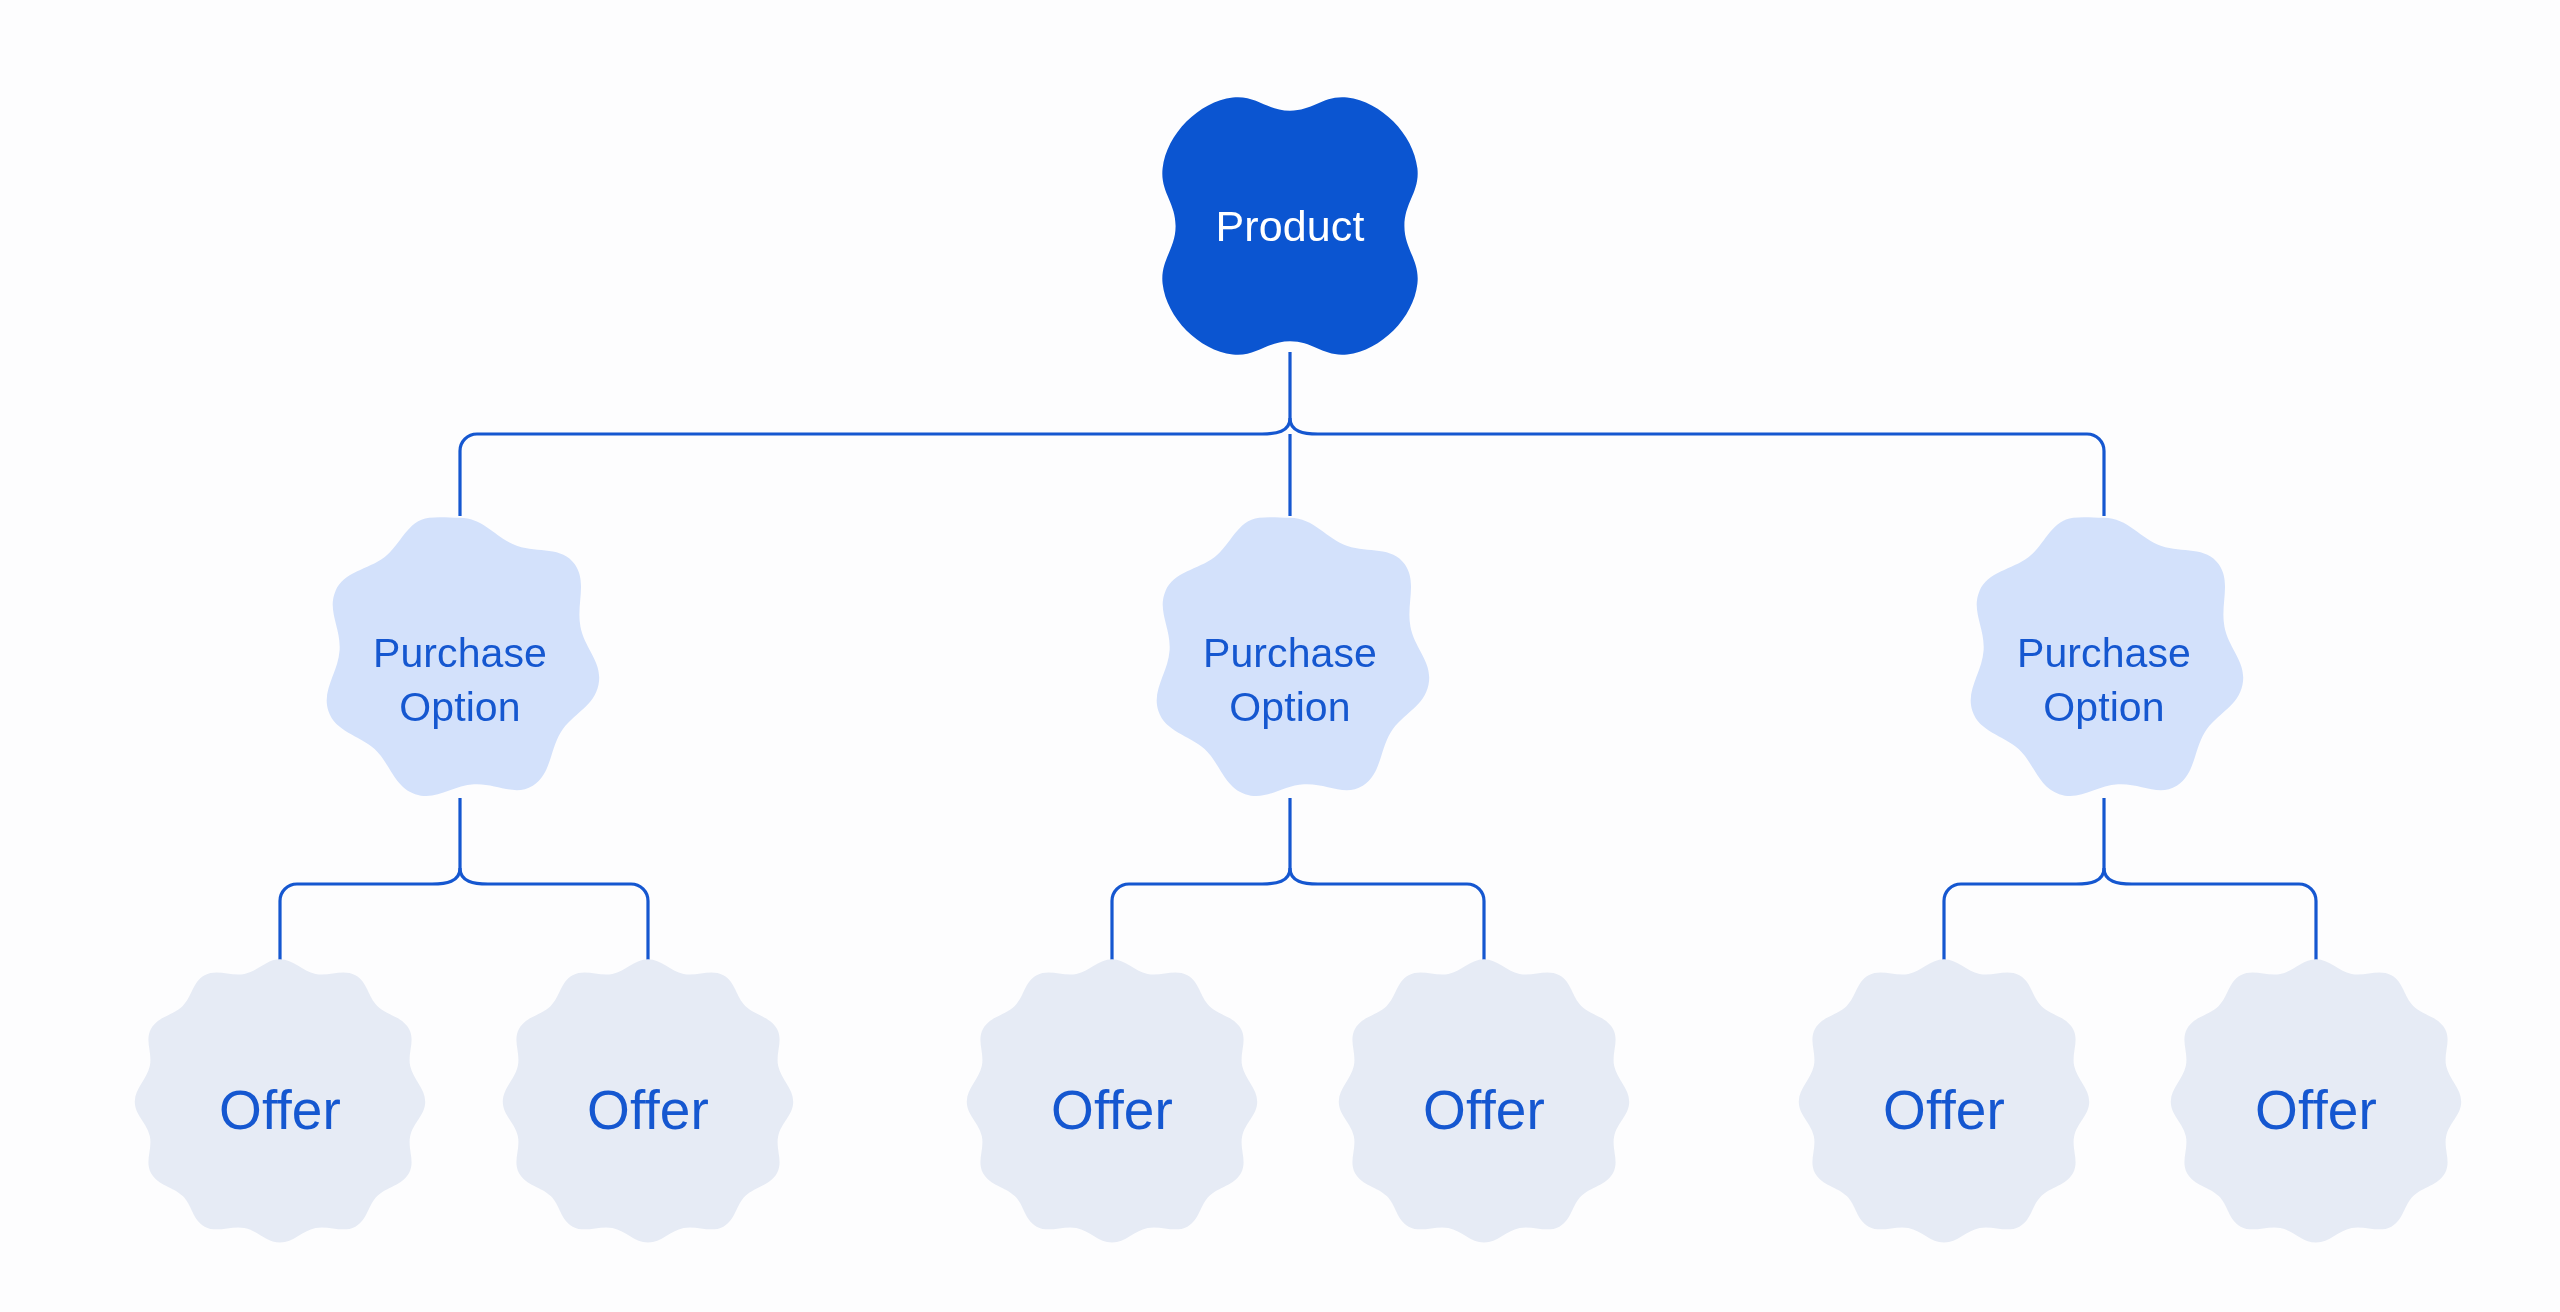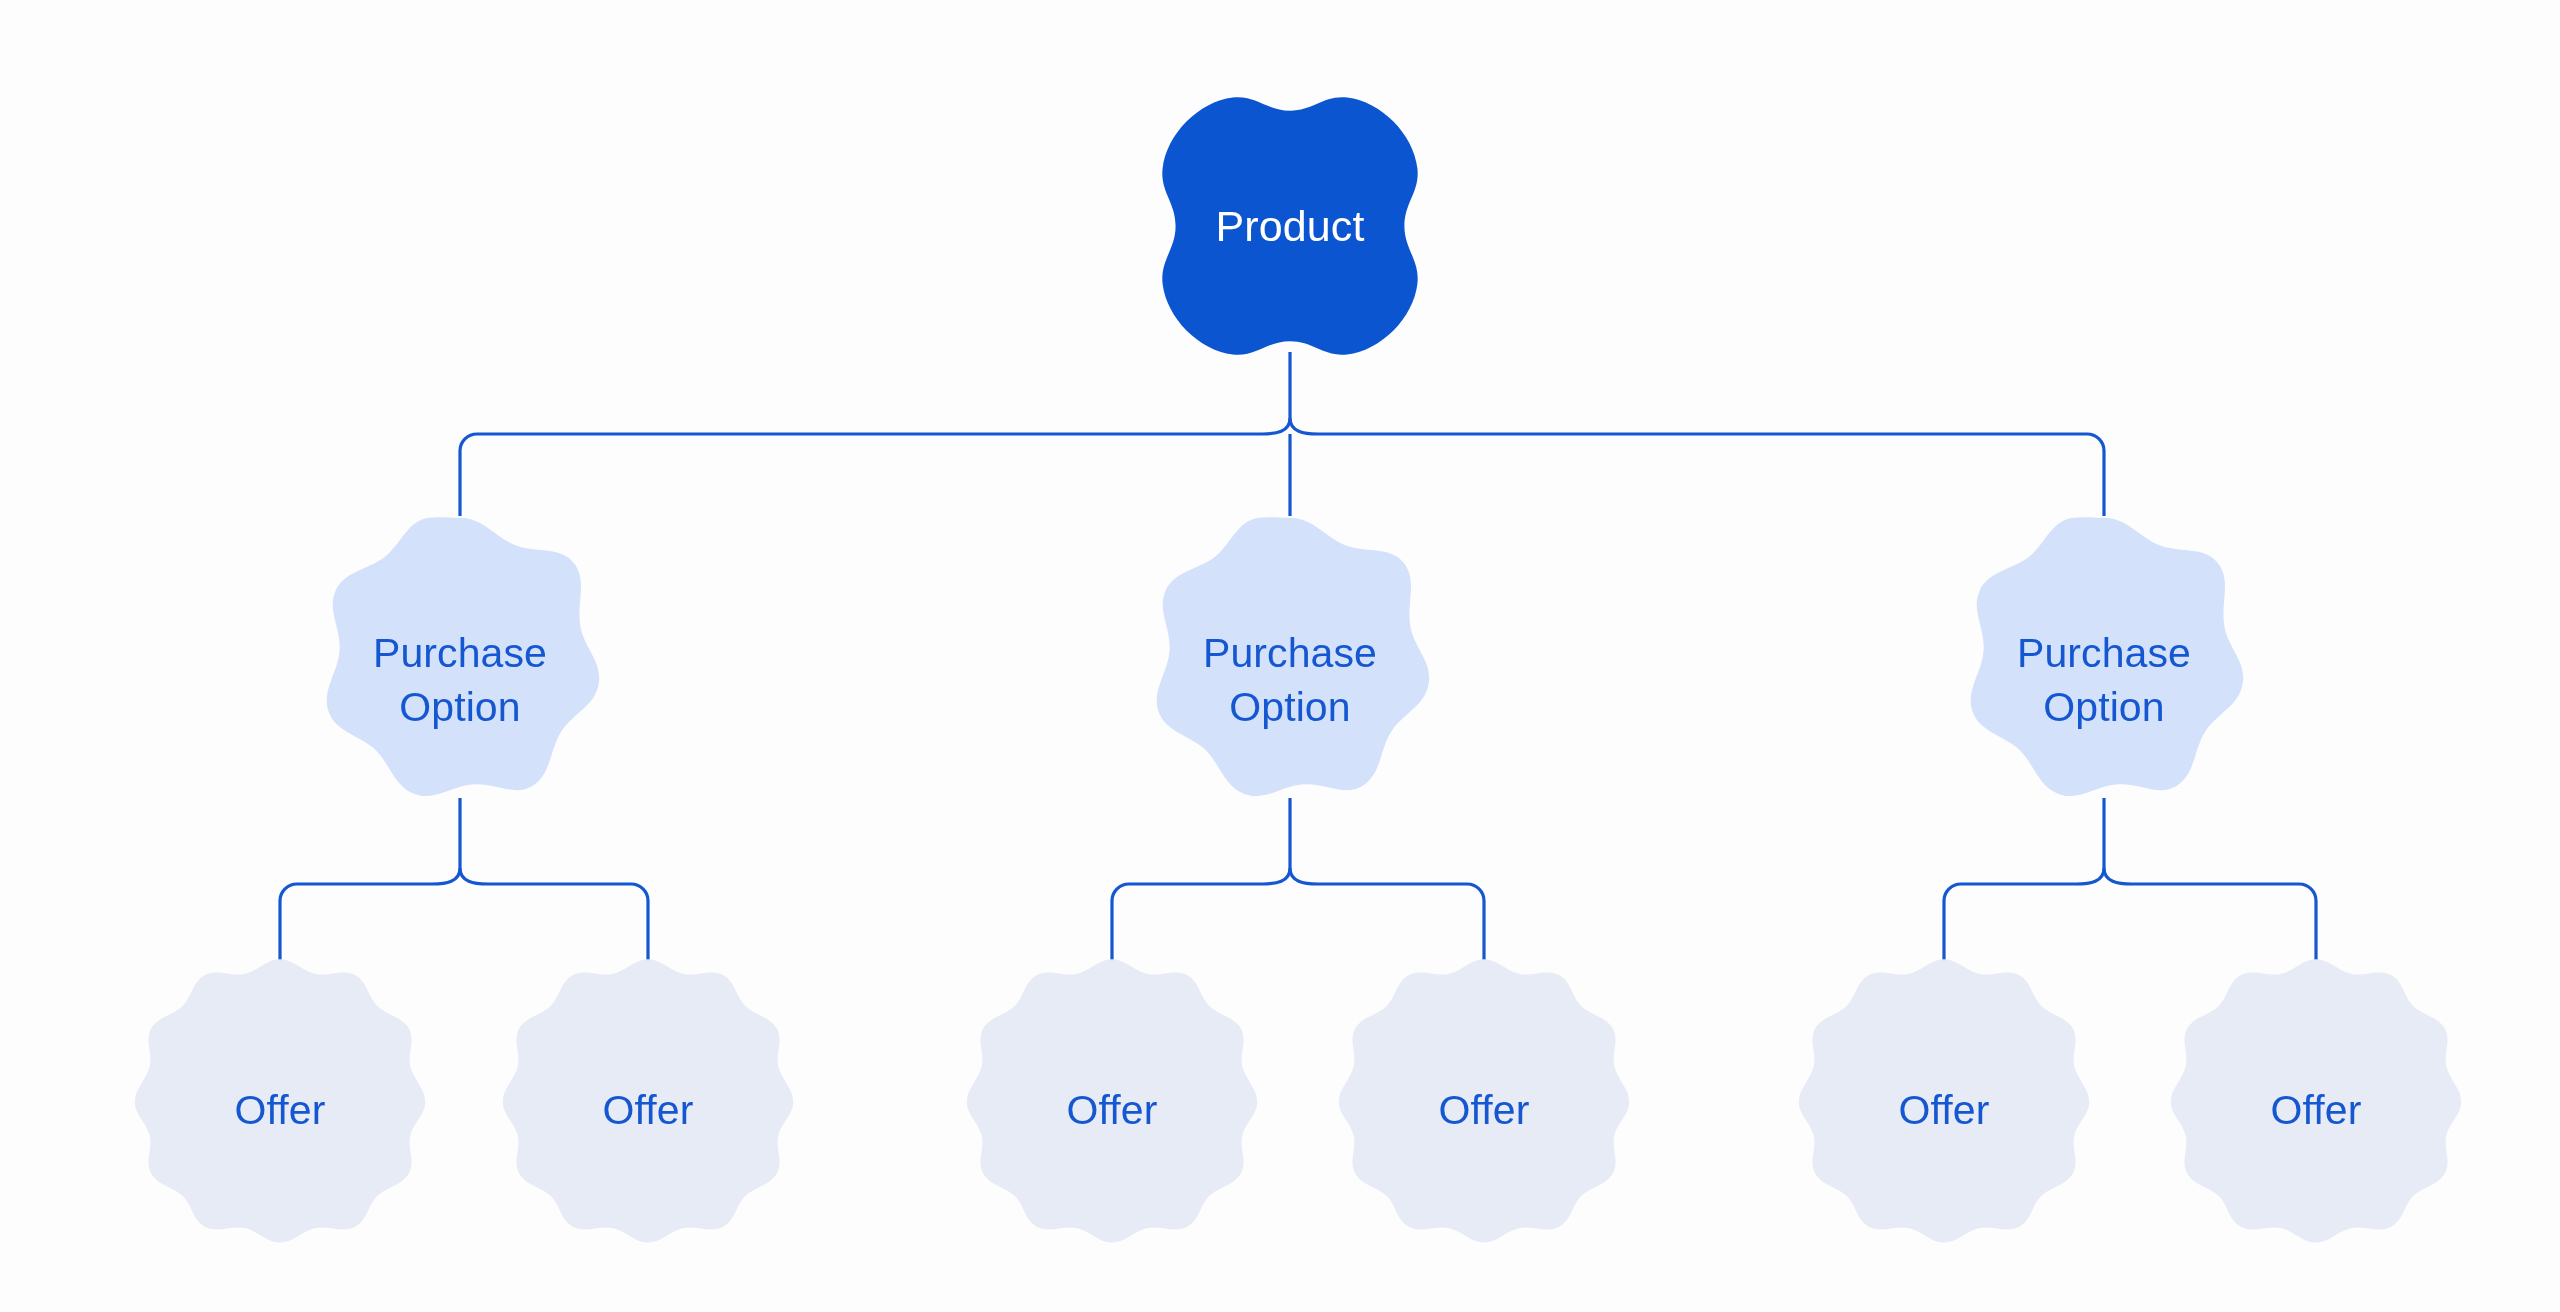--- a/index.html
+++ b/index.html
@@ -78,21 +78,21 @@
     font-weight: 400;
     margin-top: 48px;
   }
   
   .node--offer {
     width: 274px;
     height: 286px;
   }
   .node--offer .node-label {
     color: #1557d0;
-    font-size: 41px;
+    font-size: 55px;
     font-weight: 400;
     margin-top: 16px;
   }
 </style>
 </head>
 <body>
 
 <div id="diagram-root">
 
   <svg id="edge-layer" viewBox="0 0 2560 1312" xmlns="http://www.w3.org/2000/svg">

